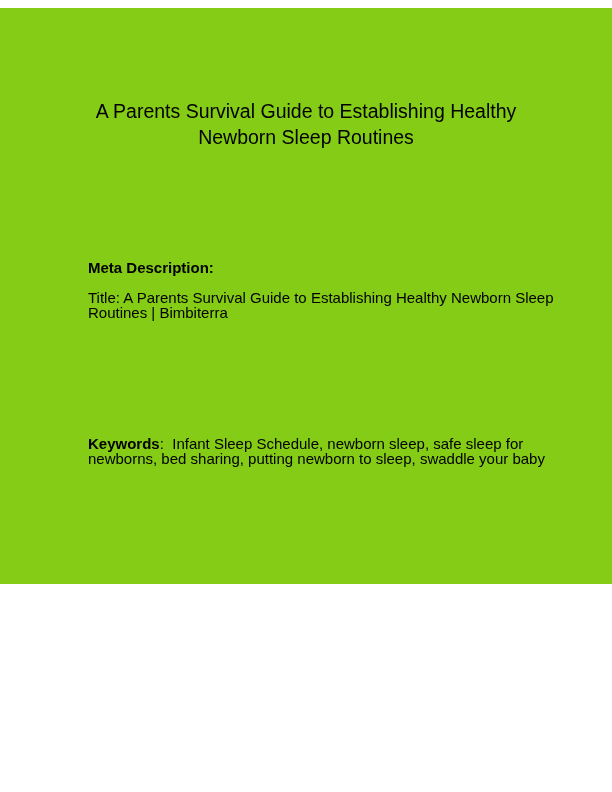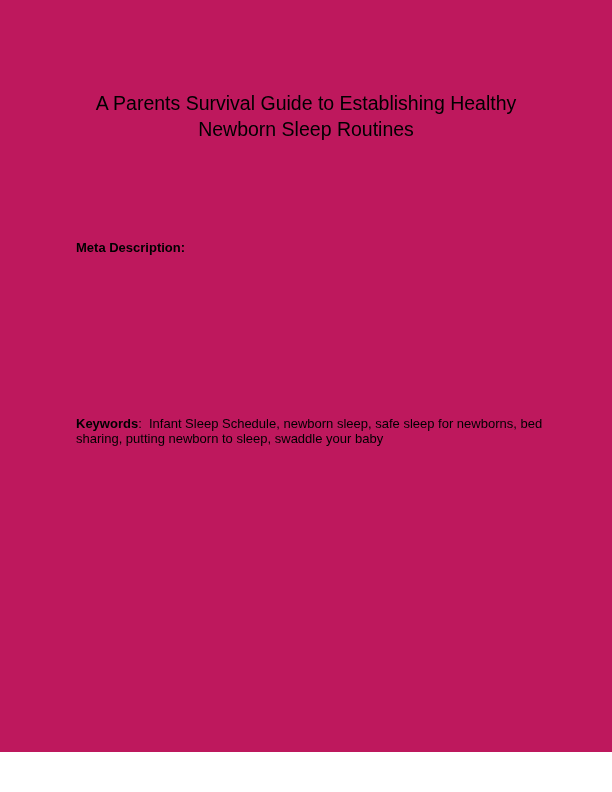--- a/index.html
+++ b/index.html
@@ -10,53 +10,54 @@
     body {
       width: 612px;
       height: 792px;
       position: relative;
       overflow: hidden;
       font-family: "Liberation Sans", sans-serif;
       color: #000000;
     }
     .page {
       position: absolute;
-      left: 0; top: 0;
-      width: 612px; height: 752px;
-      background: #be185d;
+      left: 0; top: 8px;
+      width: 612px; height: 576px;
+      background: #84cc16;
     }
     .title {
       position: absolute;
       left: 60px;
       top: 90px;
       width: 492px;
       text-align: center;
       font-size: 19.5px;
       line-height: 26px;
       font-weight: normal;
       margin: 0;
     }
     .text {
       position: absolute;
       left: 72px;
       width: 470px;
-      font-size: 13px;
+      font-size: 15px;
       line-height: 15px;
-      margin: 4px;
+      margin: 16px;
     }
     .bold { font-weight: bold; }
     #meta-heading { top: 236px; }
     #meta-title { top: 266px; }
     #meta-desc { top: 296px; }
     #keywords { top: 412px; }
   </style>
 </head>
 <body>
 
 <div class="page">
   <h1 class="title">A Parents Survival Guide to Establishing Healthy Newborn Sleep Routines</h1>
 
   <p class="text bold" id="meta-heading">Meta Description:</p>
 
+  <p class="text" id="meta-title">Title: A Parents Survival Guide to Establishing Healthy Newborn Sleep Routines | Bimbiterra</p>
 
 
   <p class="text" id="keywords"><span class="bold">Keywords</span><span style="white-space:pre;">:  </span><span>Infant Sleep Schedule, newborn sleep, safe sleep for newborns, bed sharing, putting newborn to sleep, swaddle your baby</span></p>
 </div>
 
 </body></html>

